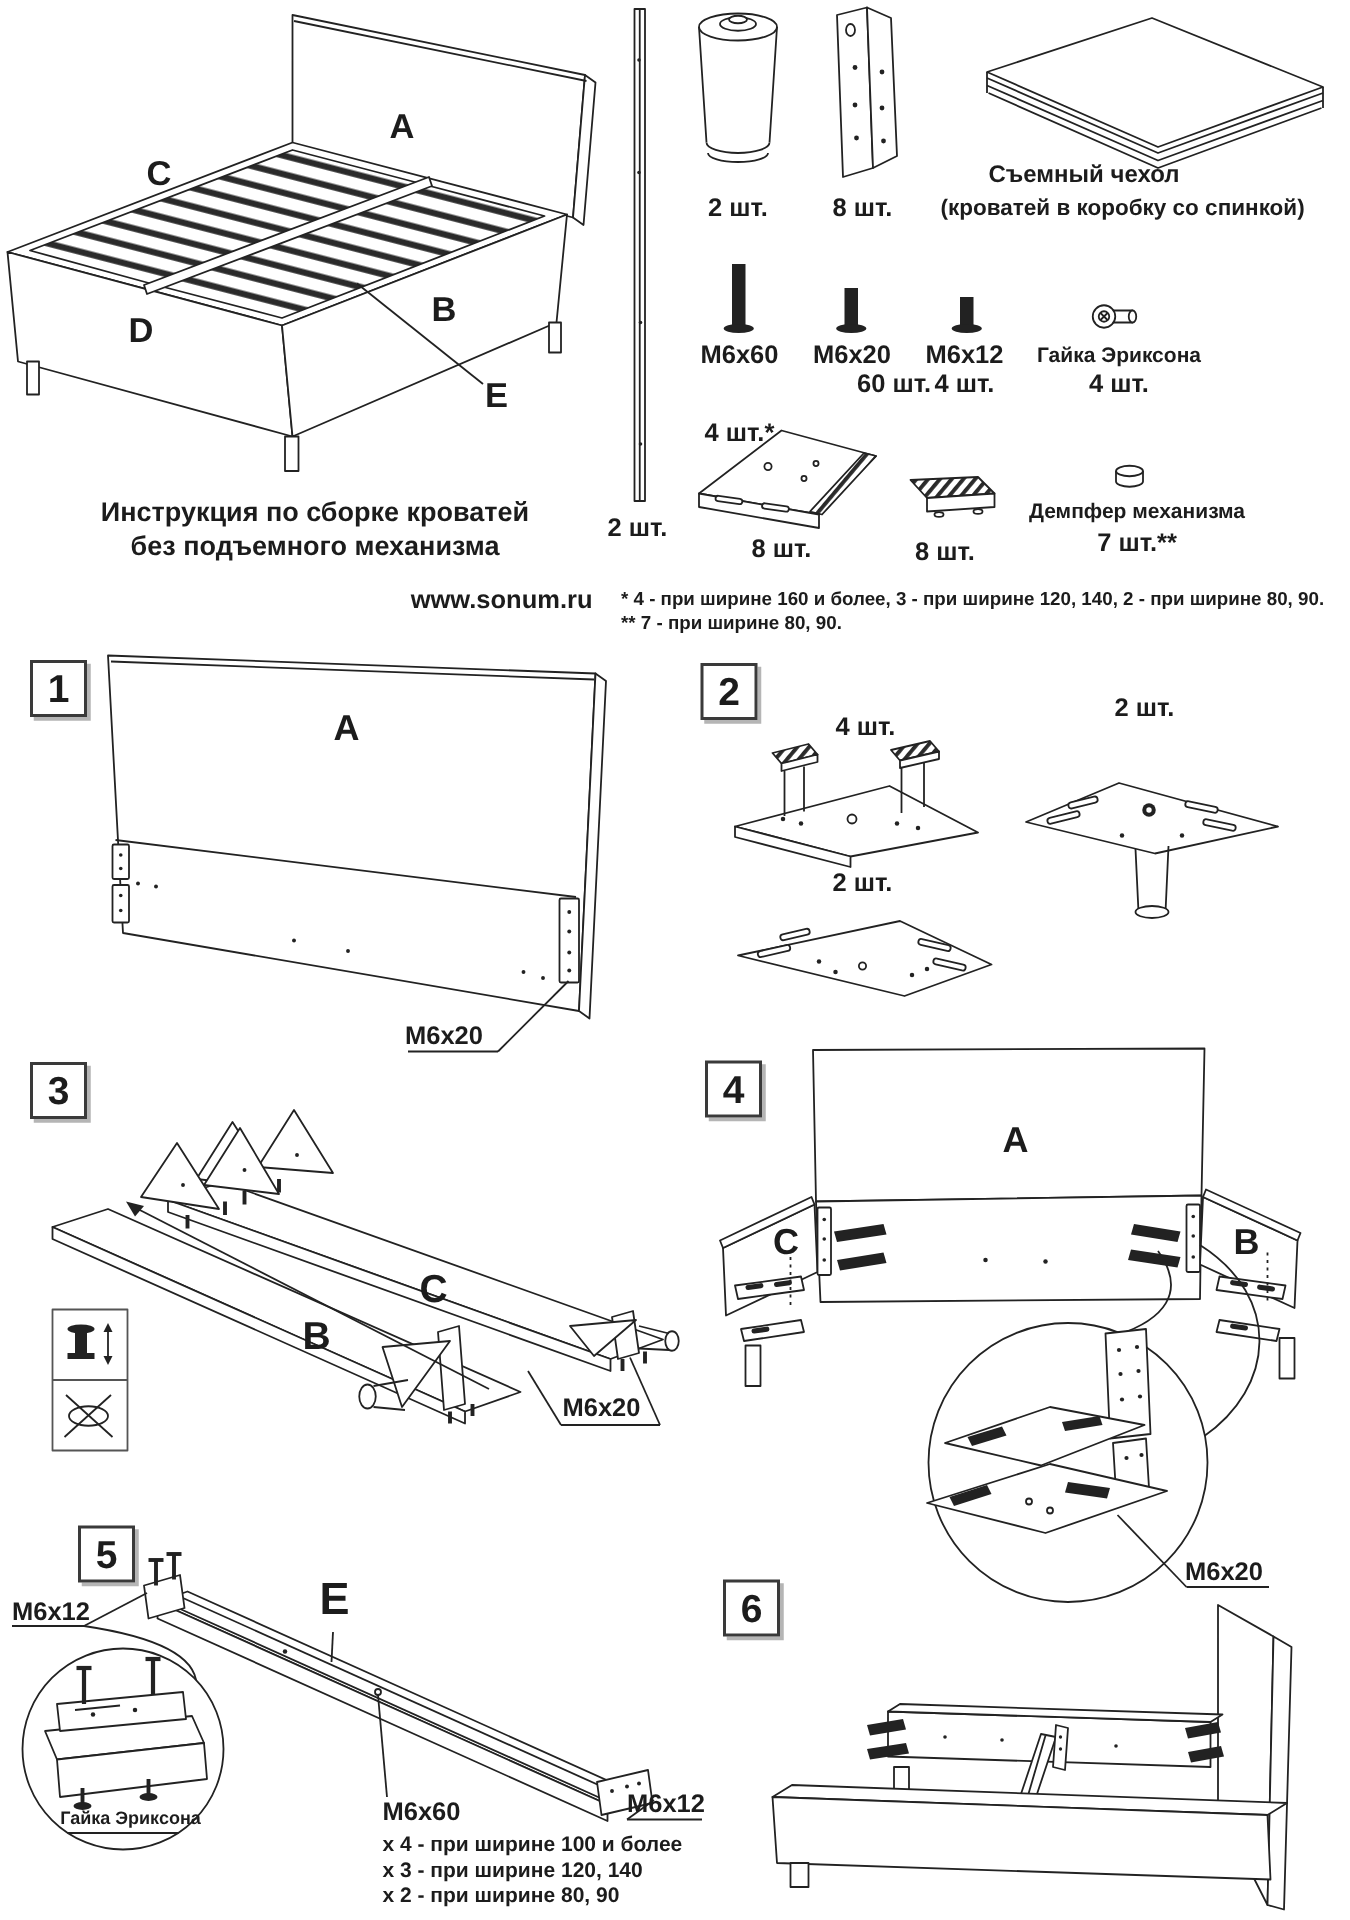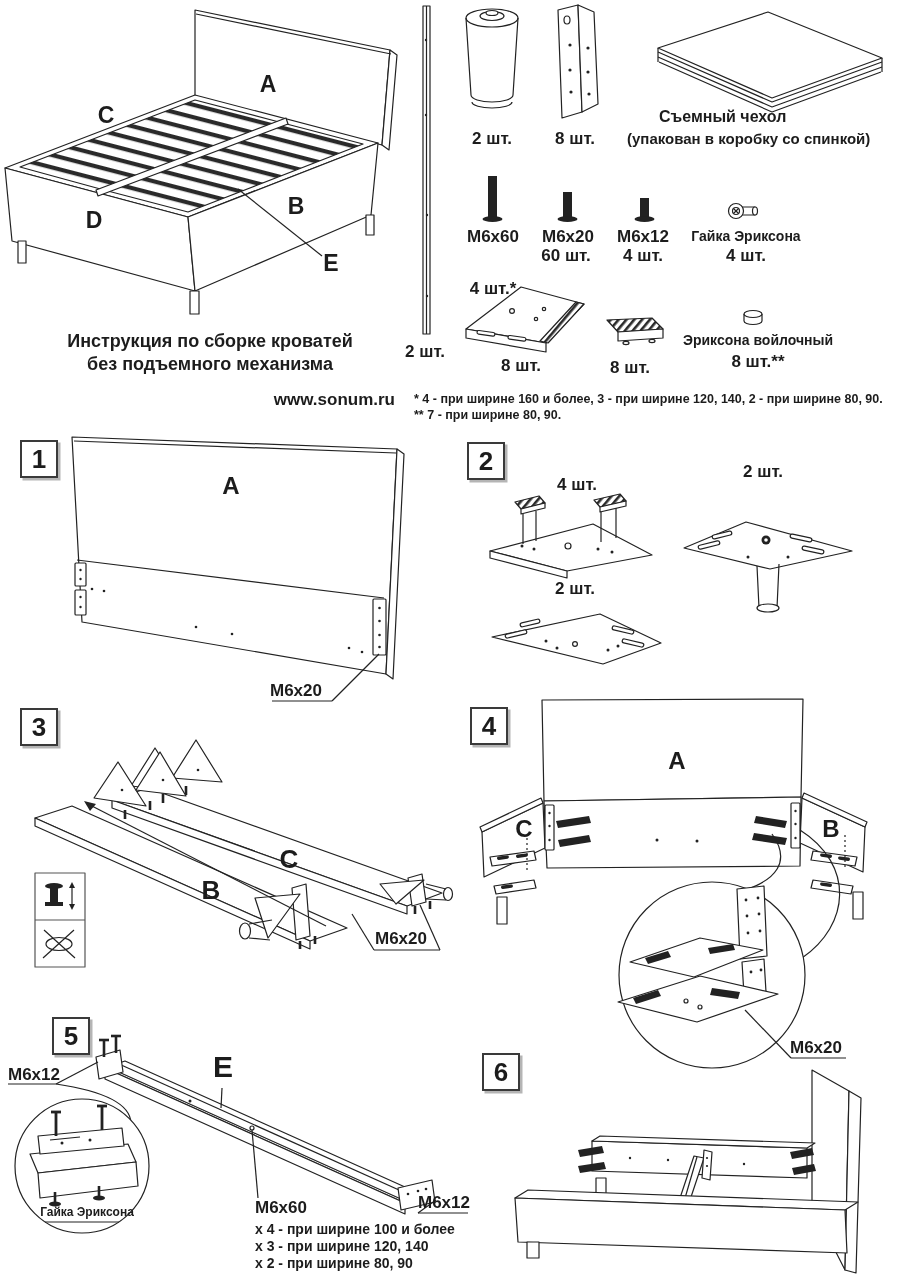--- a/index.html
+++ b/index.html
@@ -415,35 +415,35 @@
 <div class="lbl c" style="left:253px;top:72px;width:30px;font-size:23px;">A</div>
 <div class="lbl c" style="left:91px;top:103px;width:30px;font-size:23px;">C</div>
 <div class="lbl c" style="left:79px;top:208px;width:30px;font-size:23px;">D</div>
 <div class="lbl c" style="left:281px;top:194px;width:30px;font-size:23px;">B</div>
 <div class="lbl c" style="left:316px;top:251px;width:30px;font-size:23px;">E</div>
 
 <div class="lbl c" style="left:395px;top:342px;width:60px;font-size:17px;">2 шт.</div>
 <div class="lbl c" style="left:460px;top:129px;width:64px;font-size:17px;">2 шт.</div>
 <div class="lbl c" style="left:543px;top:129px;width:64px;font-size:17px;">8 шт.</div>
 <div class="lbl" style="left:627px;top:108px;font-size:16px;margin-left:32px;">Съемный чехол</div>
-<div class="lbl" style="left:627px;top:131px;font-size:15px;">(упакован в коробку со спинкой)</div>
+<div class="lbl" style="left:627px;top:131px;font-size:15px;">(кроватей в коробку со спинкой)</div>
 
 <div class="lbl c" style="left:462px;top:227px;width:62px;font-size:17px;">M6x60</div>
 <div class="lbl c" style="left:462px;top:246px;width:62px;font-size:17px;margin-top:33px;">4 шт.*</div>
 <div class="lbl c" style="left:537px;top:227px;width:62px;font-size:17px;">M6x20</div>
-<div class="lbl c" style="left:535px;top:246px;width:62px;font-size:17px;">60 шт.</div>
+<div class="lbl c" style="left:565px;top:246px;width:62px;font-size:17px;">60 шт.</div>
 <div class="lbl c" style="left:612px;top:227px;width:62px;font-size:17px;">M6x12</div>
 <div class="lbl c" style="left:612px;top:246px;width:62px;font-size:17px;">4 шт.</div>
 <div class="lbl c" style="left:685px;top:229px;width:122px;font-size:14px;">Гайка Эриксона</div>
 <div class="lbl c" style="left:685px;top:246px;width:122px;font-size:17px;">4 шт.</div>
 
 <div class="lbl c" style="left:489px;top:356px;width:64px;font-size:17px;">8 шт.</div>
 <div class="lbl c" style="left:598px;top:358px;width:64px;font-size:17px;">8 шт.</div>
-<div class="lbl c" style="left:683px;top:333px;width:150px;font-size:14px;">Эриксона войлочный</div>
-<div class="lbl c" style="left:683px;top:352px;width:150px;font-size:17px;">8 шт.**</div>
+<div class="lbl c" style="left:683px;top:333px;width:150px;font-size:14px;">Демпфер механизма</div>
+<div class="lbl c" style="left:683px;top:352px;width:150px;font-size:17px;">7 шт.**</div>
 
 <div class="lbl" style="left:414px;top:392px;font-size:12.5px;">* 4 - при ширине 160 и более, 3 - при ширине 120, 140, 2 - при ширине 80, 90.</div>
 <div class="lbl" style="left:414px;top:408px;font-size:12.5px;">** 7 - при ширине 80, 90.</div>
 
 <div class="stepbox" style="left:20px;top:440px;">1</div>
 <div class="stepbox" style="left:467px;top:442px;">2</div>
 <div class="stepbox" style="left:20px;top:708px;">3</div>
 <div class="stepbox" style="left:470px;top:707px;">4</div>
 <div class="stepbox" style="left:52px;top:1017px;">5</div>
 <div class="stepbox" style="left:482px;top:1053px;">6</div>

